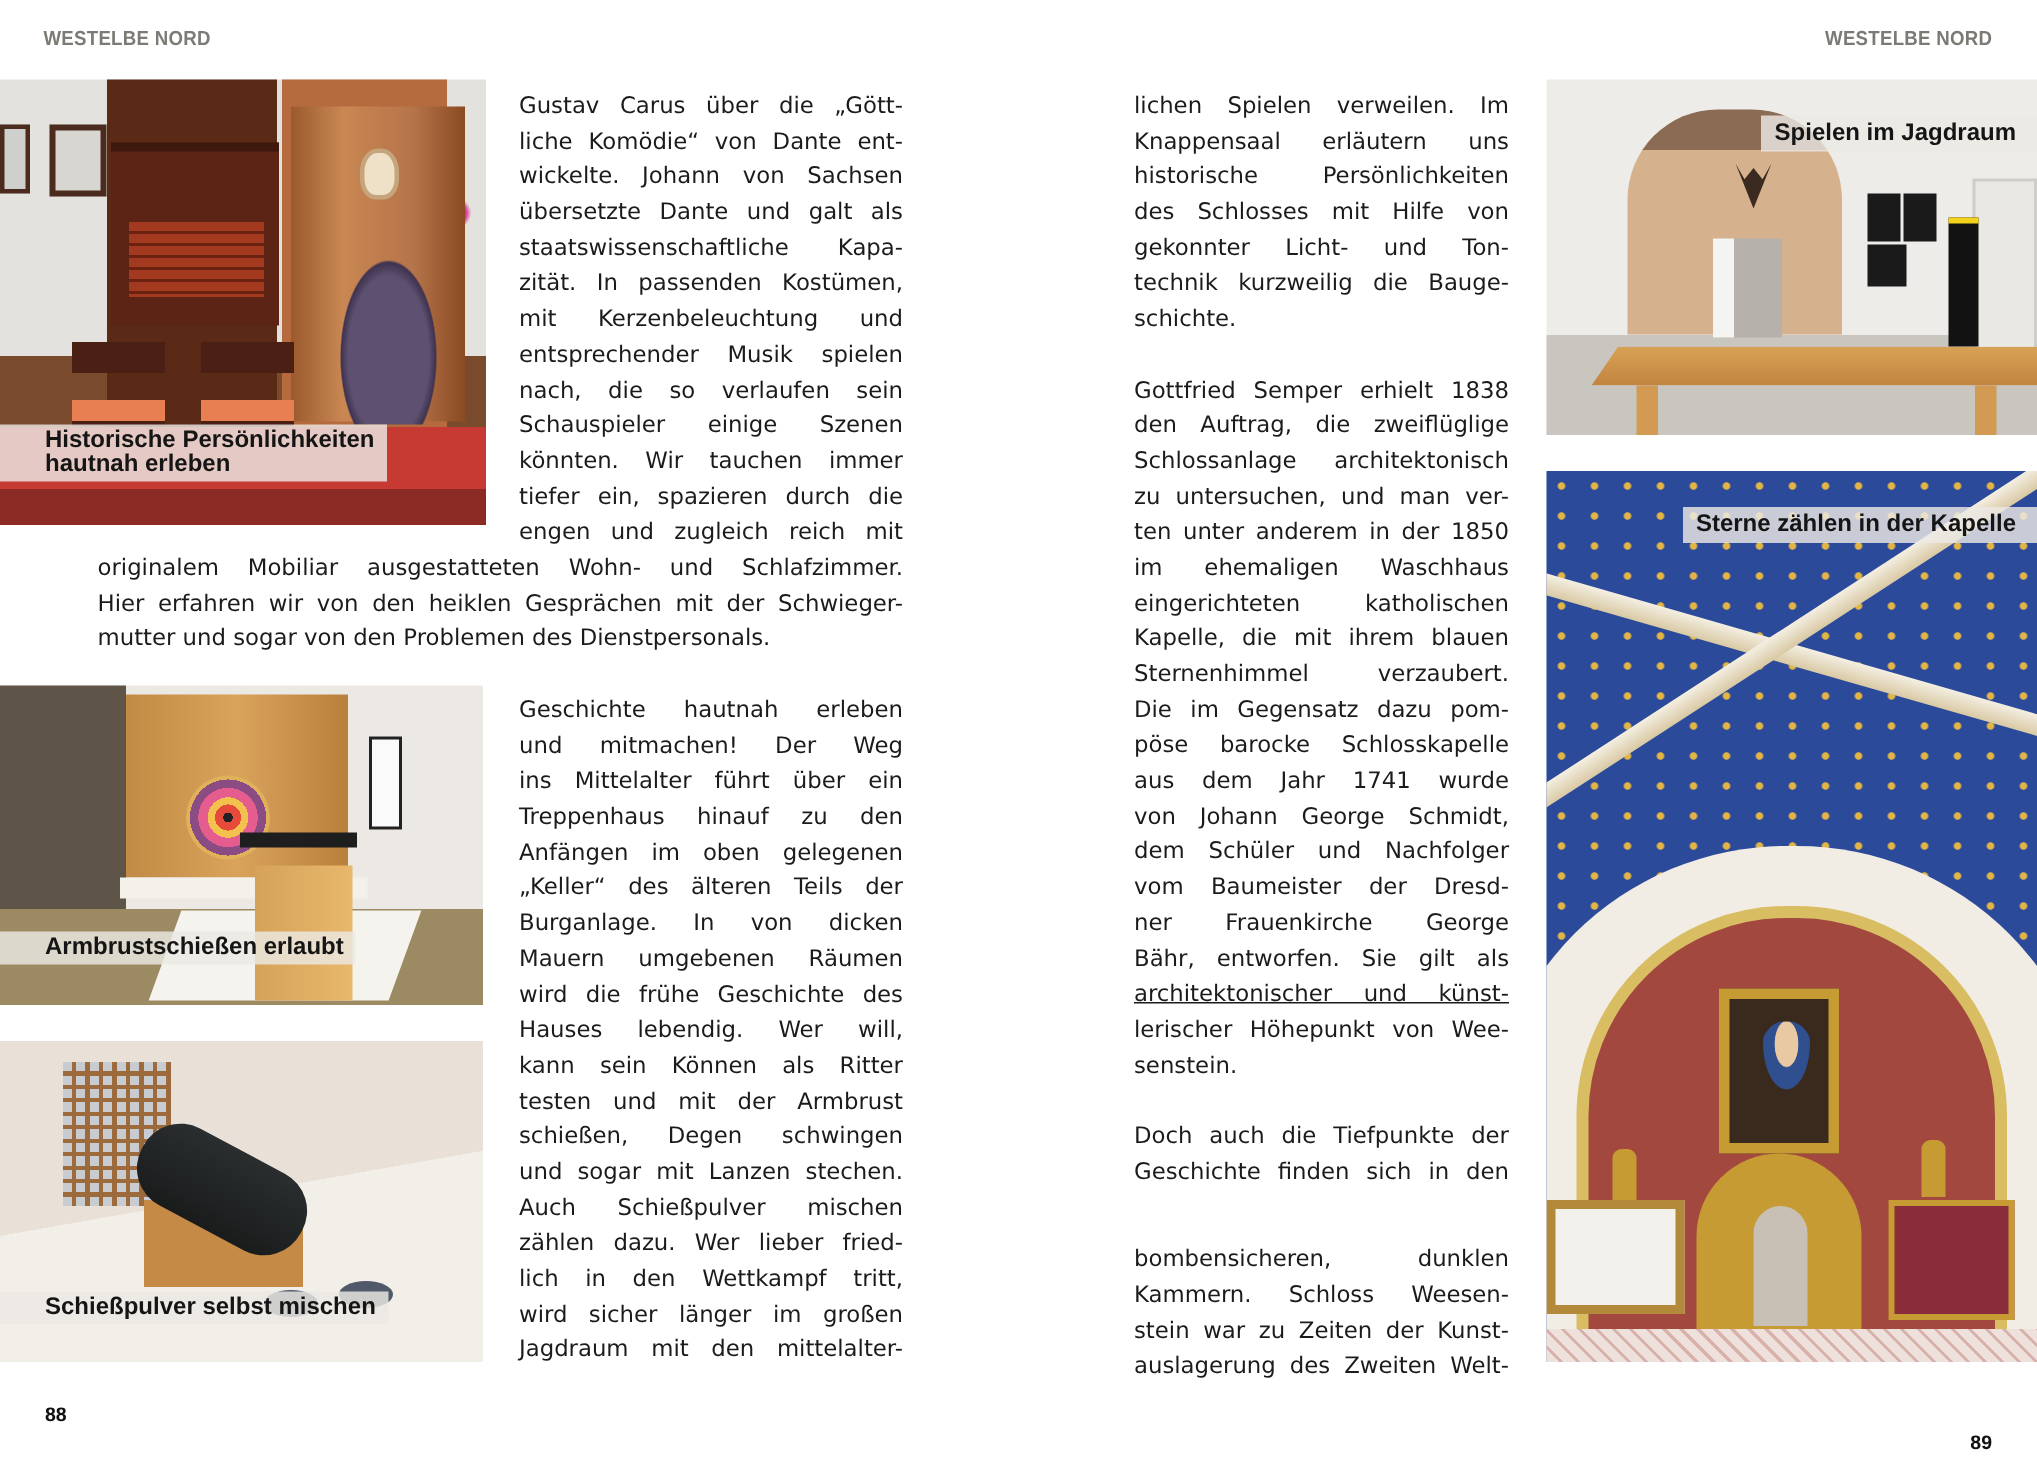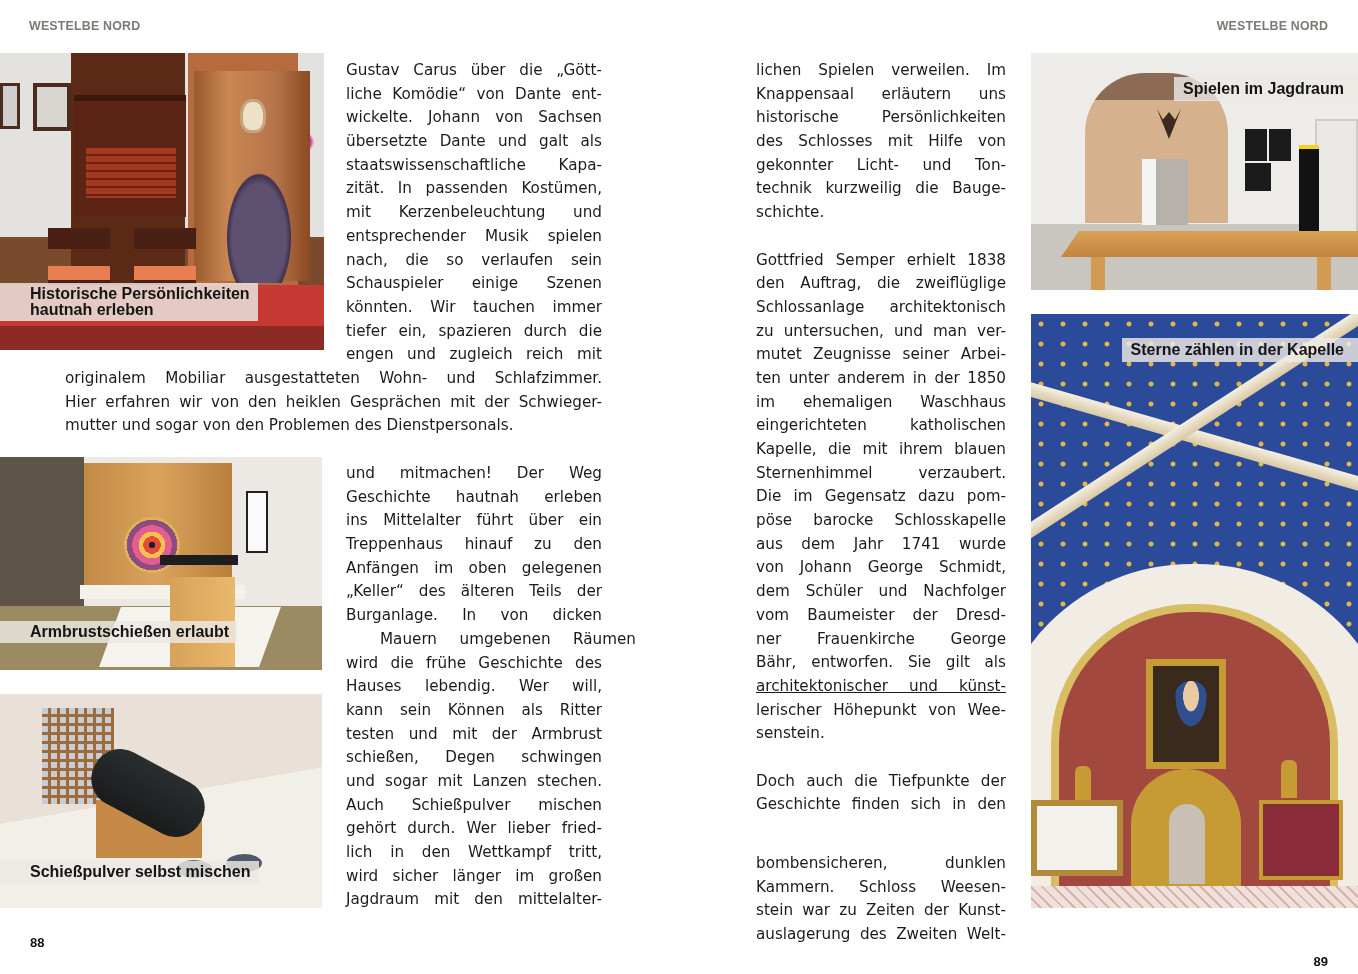--- a/index.html
+++ b/index.html
@@ -191,55 +191,54 @@
   <span class="ln" style="width: 256px;">engen und zugleich reich mit</span>
 </div>
 
 <div class="col" style="left:65px; top:367px; width:537px;">
   <span class="ln" style="width: 537px;">originalem Mobiliar ausgestatteten Wohn- und Schlafzimmer.</span>
   <span class="ln" style="width: 537px;">Hier erfahren wir von den heiklen Gesprächen mit der Schwieger-</span>
   <span class="ln last" style="width: 537px;">mutter und sogar von den Problemen des Dienstpersonals.</span>
 </div>
 
 <div class="col" style="left:346px; top:462px; width:256px;">
+  <span class="ln" style="width: 256px;">Geschichte hautnah erleben</span>
   <span class="ln" style="width: 256px;">und mitmachen! Der Weg</span>
-  <span class="ln" style="width: 256px;">Geschichte hautnah erleben</span>
   <span class="ln" style="width: 256px;">ins Mittelalter führt über ein</span>
   <span class="ln" style="width: 256px;">Treppenhaus hinauf zu den</span>
   <span class="ln" style="width: 256px;">Anfängen im oben gelegenen</span>
   <span class="ln" style="width: 256px;">„Keller“ des älteren Teils der</span>
   <span class="ln" style="width: 256px;">Burganlage. In von dicken</span>
-  <span class="ln" style="width: 256px; margin-left: 34px;">Mauern umgebenen Räumen</span>
+  <span class="ln" style="width: 256px;">Mauern umgebenen Räumen</span>
   <span class="ln" style="width: 256px;">wird die frühe Geschichte des</span>
   <span class="ln" style="width: 256px;">Hauses lebendig. Wer will,</span>
   <span class="ln" style="width: 256px;">kann sein Können als Ritter</span>
   <span class="ln" style="width: 256px;">testen und mit der Armbrust</span>
   <span class="ln" style="width: 256px;">schießen, Degen schwingen</span>
   <span class="ln" style="width: 256px;">und sogar mit Lanzen stechen.</span>
   <span class="ln" style="width: 256px;">Auch Schießpulver mischen</span>
-  <span class="ln" style="width: 256px;">gehört durch. Wer lieber fried-</span>
+  <span class="ln" style="width: 256px;">zählen dazu. Wer lieber fried-</span>
   <span class="ln" style="width: 256px;">lich in den Wettkampf tritt,</span>
   <span class="ln" style="width: 256px;">wird sicher länger im großen</span>
   <span class="ln" style="width: 256px;">Jagdraum mit den mittelalter-</span>
 </div>
 
 <div class="col" style="left:756px; top:59px; width:250px;">
   <span class="ln" style="width: 250px;">lichen Spielen verweilen. Im</span>
   <span class="ln" style="width: 250px;">Knappensaal erläutern uns</span>
   <span class="ln" style="width: 250px;">historische Persönlichkeiten</span>
   <span class="ln" style="width: 250px;">des Schlosses mit Hilfe von</span>
   <span class="ln" style="width: 250px;">gekonnter Licht- und Ton-</span>
   <span class="ln" style="width: 250px;">technik kurzweilig die Bauge-</span>
   <span class="ln last" style="width: 250px;">schichte.</span>
   <span class="gap"></span>
   <span class="ln" style="width: 250px;">Gottfried Semper erhielt 1838</span>
   <span class="ln" style="width: 250px;">den Auftrag, die zweiflüglige</span>
   <span class="ln" style="width: 250px;">Schlossanlage architektonisch</span>
   <span class="ln" style="width: 250px;">zu untersuchen, und man ver-</span>
-  <span class="ln" style="width: 250px;">mutet Zeugnisse seiner Arbei-</span>
   <span class="ln" style="width: 250px;">ten unter anderem in der 1850</span>
   <span class="ln" style="width: 250px;">im ehemaligen Waschhaus</span>
   <span class="ln" style="width: 250px;">eingerichteten katholischen</span>
   <span class="ln" style="width: 250px;">Kapelle, die mit ihrem blauen</span>
   <span class="ln" style="width: 250px;">Sternenhimmel verzaubert.</span>
   <span class="ln" style="width: 250px;">Die im Gegensatz dazu pom-</span>
   <span class="ln" style="width: 250px;">pöse barocke Schlosskapelle</span>
   <span class="ln" style="width: 250px;">aus dem Jahr 1741 wurde</span>
   <span class="ln" style="width: 250px;">von Johann George Schmidt,</span>
   <span class="ln" style="width: 250px;">dem Schüler und Nachfolger</span>

